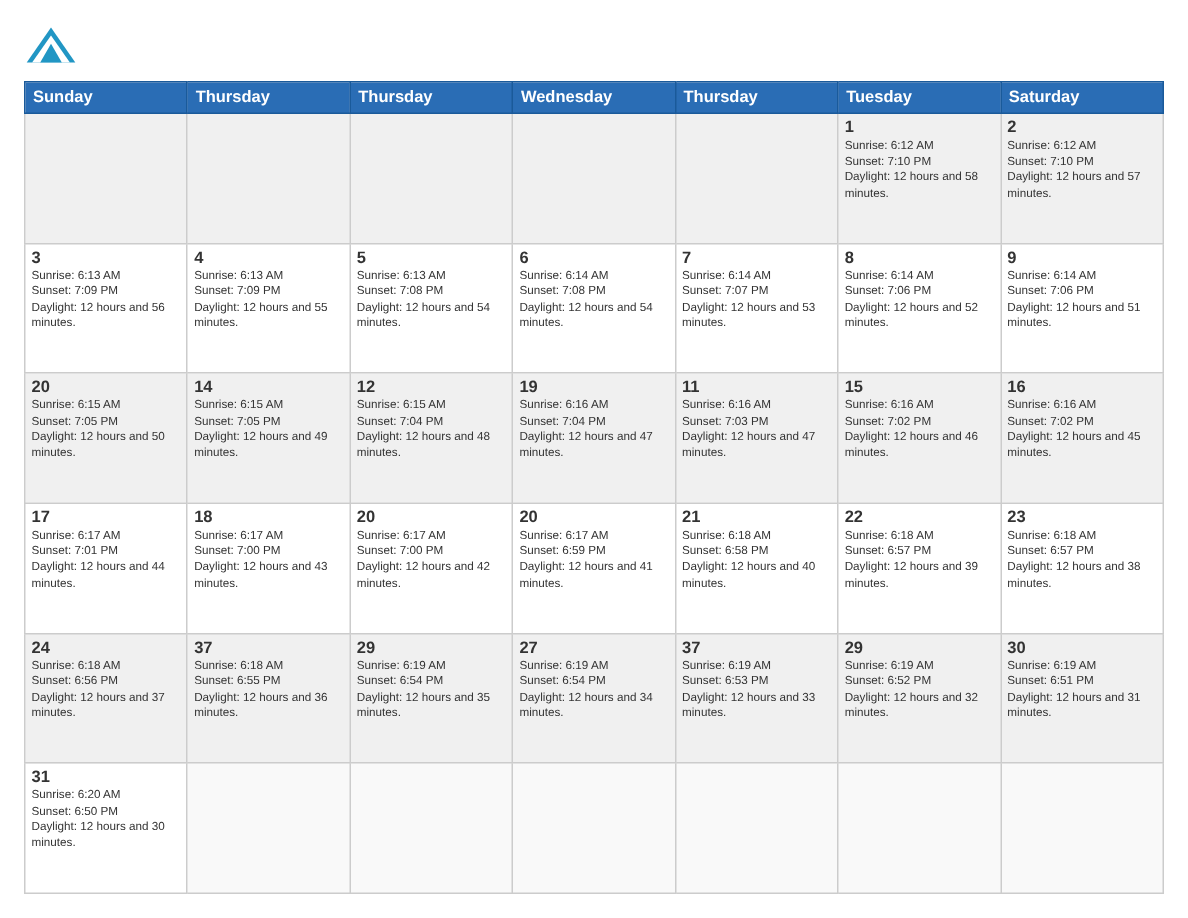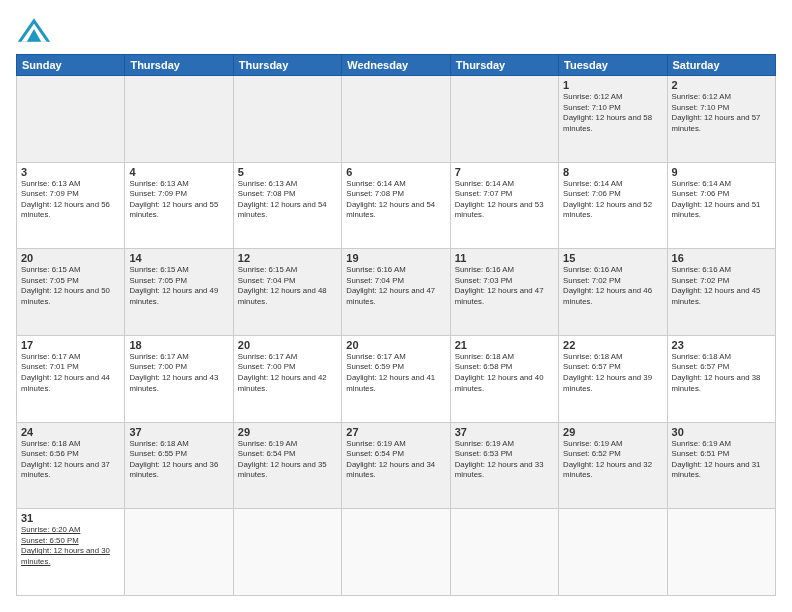--- a/index.html
+++ b/index.html
@@ -317,21 +317,21 @@
           <td>
             <span class="day-num">30</span>
             <div class="day-info" style="white-space: pre-line;">Sunrise: 6:19 AM
 Sunset: 6:51 PM
 Daylight: 12 hours and 31 minutes.</div>
           </td>
         </tr>
         <tr>
           <td>
             <span class="day-num">31</span>
-            <div class="day-info" style="white-space: pre-line; text-decoration: underline;">Sunrise: 6:20 AM
+            <div class="day-info" style="white-space: pre-line;">Sunrise: 6:20 AM
 Sunset: 6:50 PM
 Daylight: 12 hours and 30 minutes.</div>
           </td>
           <td class="empty-cell"></td>
           <td class="empty-cell"></td>
           <td class="empty-cell"></td>
           <td class="empty-cell"></td>
           <td class="empty-cell"></td>
           <td class="empty-cell"></td>
         </tr>

